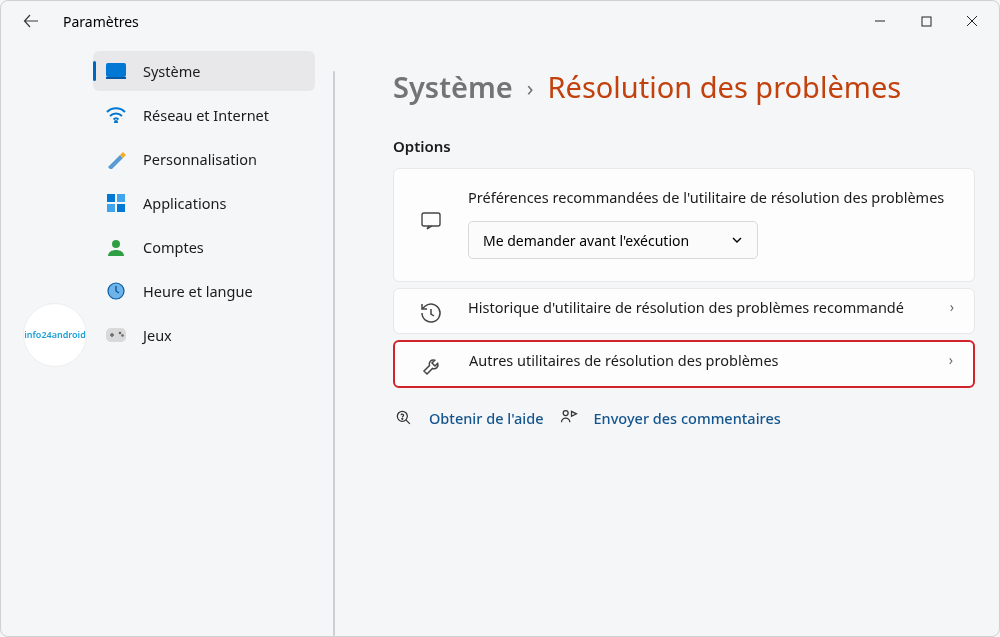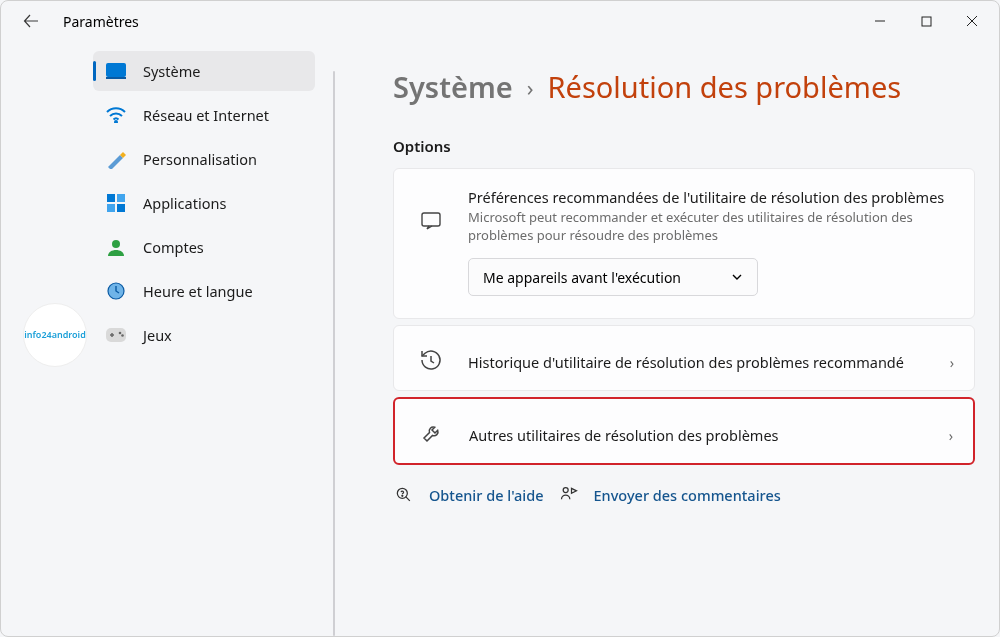--- a/index.html
+++ b/index.html
@@ -23,21 +23,21 @@
   .nav li.active{background:#e8e8ea}
   .nav li.active::before{content:"";position:absolute;left:0;top:10px;bottom:10px;width:3px;border-radius:3px;background:#0067c0}
   .nic{width:22px;height:22px;display:flex;align-items:center;justify-content:center}
   .rail{width:2px;background:#cfcfd3;border-radius:2px;margin:30px 2px 0 2px}
   .main{flex:1;padding:26px 24px 0 56px}
   .bc{display:flex;align-items:center;gap:14px;font-size:29px;flex-wrap:wrap}
   .bc .par{color:#747474;font-weight:600;cursor:pointer}
   .bc .sep{color:#747474;font-size:22px}
   .bc .cur{font-weight:400;color:#c2410c}
   .sec-h{font-size:15px;font-weight:600;margin-top:30px;margin-bottom:12px}
-  .card{background:#fdfdfe;border:1px solid #e8e8ea;border-radius:6px;padding:18px 20px;display:flex;align-items:flex-end;gap:20px;margin-bottom:6px}
+  .card{background:#fdfdfe;border:1px solid #e8e8ea;border-radius:6px;padding:8px 20px;display:flex;align-items:flex-start;gap:20px;margin-bottom:6px}
   .card.pref{align-items:flex-start;padding:18px 20px 22px 20px}
   .card-ic{width:34px;min-width:34px;display:flex;align-items:center;justify-content:center;color:#444;margin-top:4px}
   .card-ic svg{width:24px;height:24px}
   .card.pref .card-ic{margin-top:22px}
   .card-body{flex:1}
   .card-title{font-size:14.5px}
   .card-sub{font-size:13px;color:#6c6c6c;margin-top:2px;line-height:1.35}
   .dd{margin-top:14px}
   .dd-btn{height:38px;min-width:290px;display:inline-flex;align-items:center;justify-content:space-between;background:#fbfbfc;border:1px solid #d8d8db;border-radius:5px;padding:0 14px;cursor:pointer;font-size:14px;gap:28px}
   .card .chev{color:#6b6b6b;font-size:14px;margin-left:12px}
@@ -170,24 +170,23 @@
 
     <div class="card pref">
       <div class="card-ic">
         <svg viewBox="0 0 24 24" fill="none" stroke="currentColor" stroke-width="1.4">
             <rect x="3" y="4" width="18" height="13" rx="2"></rect>
             <path d="M10 17l-2 3 5-3"></path>
           </svg>
       </div>
       <div class="card-body">
         <div class="card-title">Préférences recommandées de l'utilitaire de résolution des problèmes</div>
-        <div class="card-sub">Microsoft peut recommander et exécuter des utilitaires de résolution des problèmes pour résoudre des problèmes</div>
         <div class="dd">
           <button class="dd-btn">
-            <span>Me appareils avant l'exécution</span>
+            <span>Me demander avant l'exécution</span>
             <svg width="12" height="12" viewBox="0 0 12 12" fill="none" stroke="currentColor" stroke-width="1.4">
                 <path d="M2 4l4 4 4-4"></path>
               </svg>
           </button>
         </div>
       </div>
     </div>
 
     <div class="card">
       <div class="card-ic">

